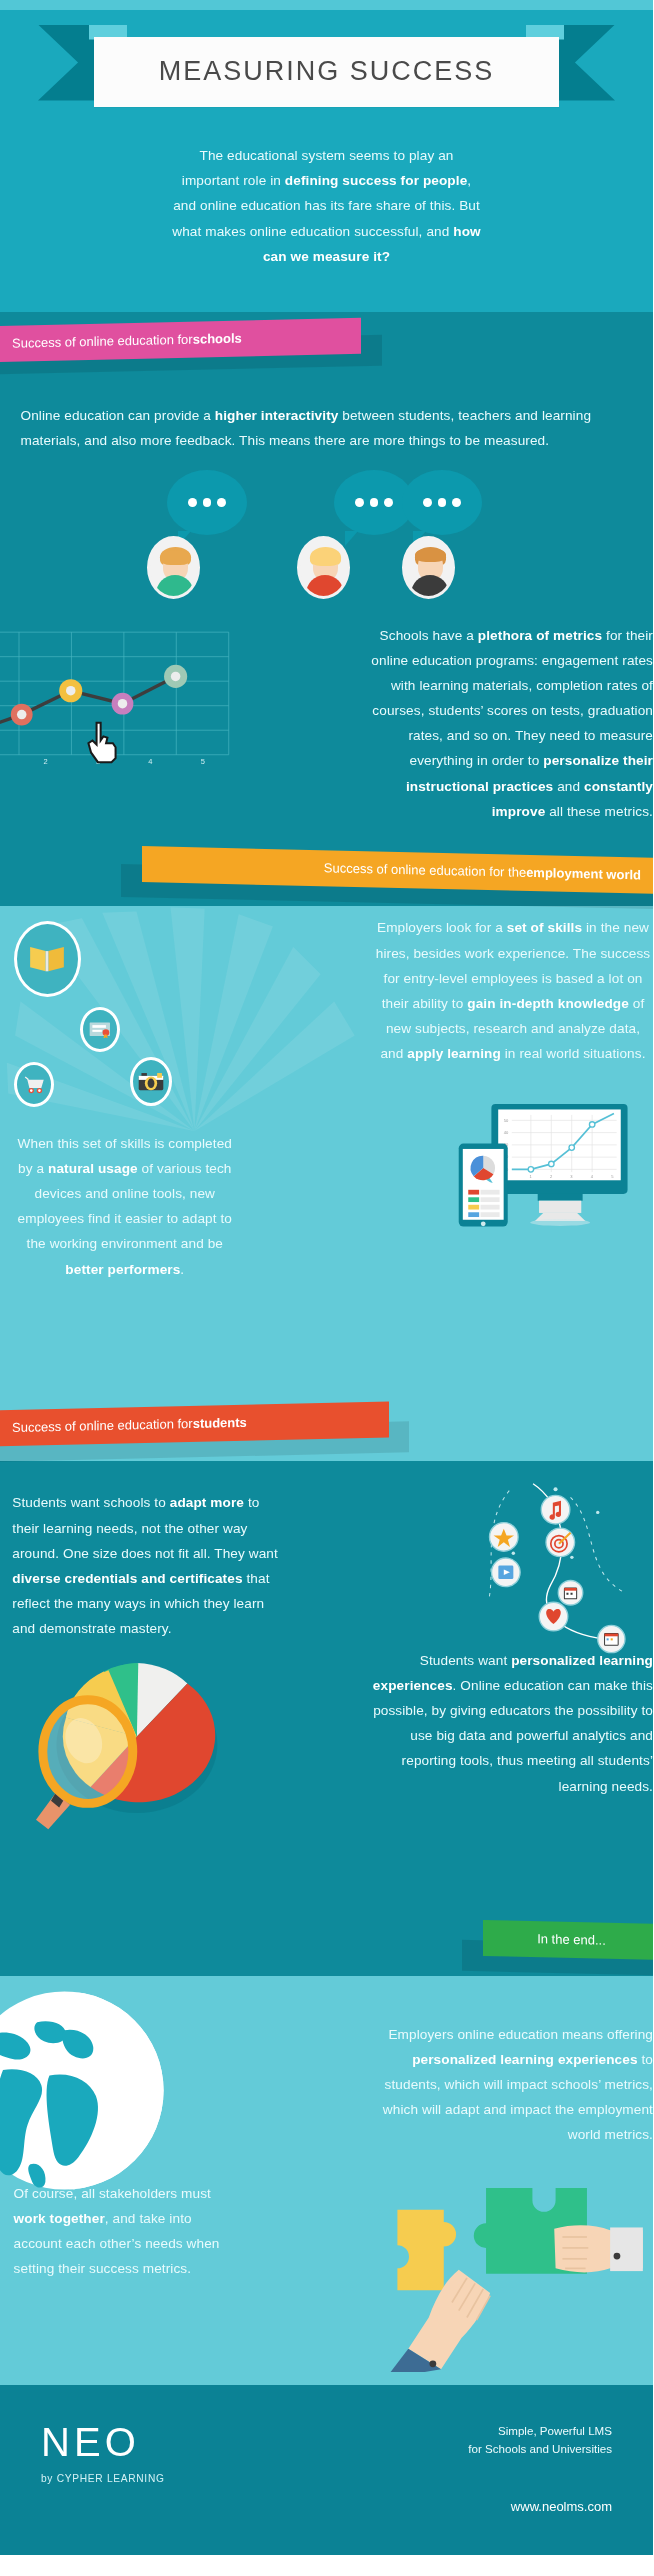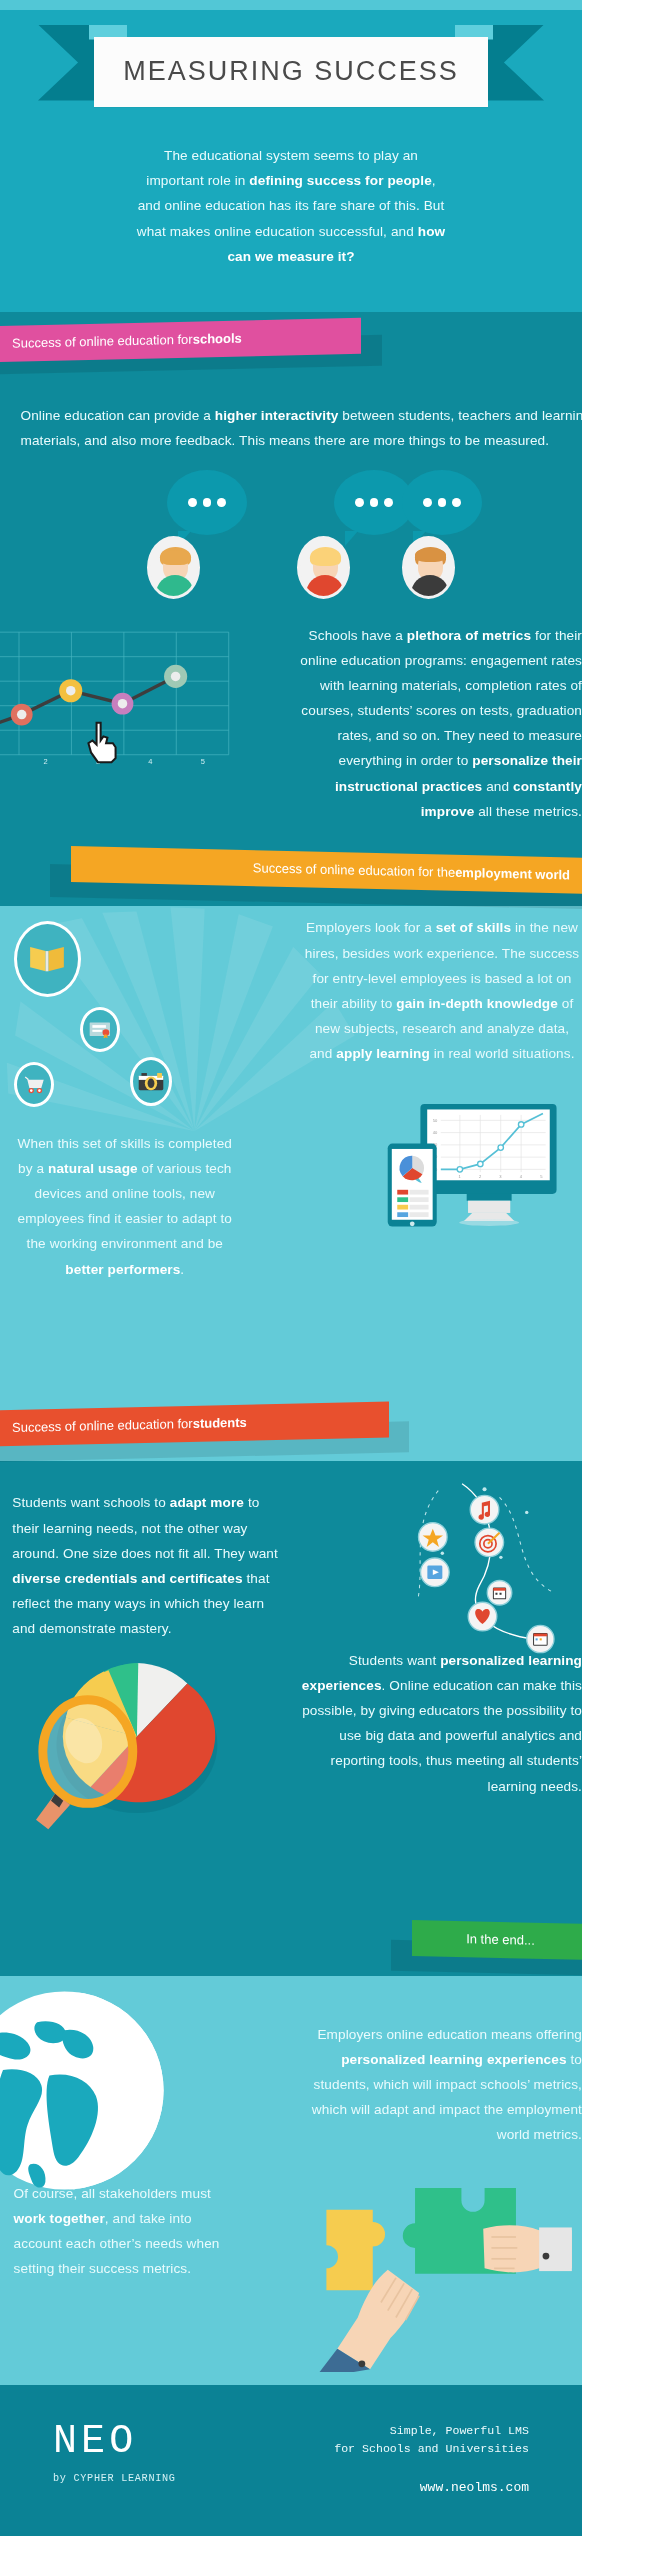--- a/index.html
+++ b/index.html
@@ -2,21 +2,21 @@
 <html style="font-size:11px"><head>
 <meta charset="utf-8">
 <style>
   * { box-sizing: border-box; margin: 0; padding: 0; }
   html, body { background: #ffffff; }
   body {
     font-family: "Liberation Sans", sans-serif;
     width: 655px;
     position: relative;
   }
-  .page { width: 582px; position: relative; overflow: hidden; }
+  .page { width: 653px; position: relative; overflow: hidden; }
 
   
   .sect { position: relative; width: 100%; }
   .bg-teal   { background: #0e8a9b; }
   .bg-cyan   { background: #1aa9bd; }
   .bg-lite   { background: #63cbd8; }
   .ctr { text-align: center; }
 
   p.body {
     color: #e9fbfd;
@@ -128,27 +128,27 @@
   .pie-wrap { position:absolute; left: 20.5px; top: 164px; }
   .stu-txt2 { position:absolute; right: 0; top: 171px; width: 286px; text-align: right; }
 
   
   .globe { position:absolute; left: -38px; top: 12.3px; }
   .end-txt { position:absolute; right: 0; top: 46px; width: 300px; text-align: right; }
   .end-txt2 { position:absolute; left: 13.6px; top: 205px; width: 218px; }
   .puzzle { position:absolute; right: 10.2px; top: 171px; }
 
   
-  .footer { background:#0b8295; padding: 37px 12px 41px; position:relative;font-family:Liberation Mono, monospace; }
+  .footer { background:#0b8295; padding: 37px 0 41px; position:relative; }
   .footer-inner { display:flex; justify-content:space-between; align-items:flex-start; padding: 0 41px; }
   .neo-logo { font-size: 40px; color:#fff; font-weight: 200; letter-spacing: 4.1px; line-height: 1;}
   .neo-sub { color:#d5f2f6; font-size: 10.2px; font-weight: 300; letter-spacing: 0.7px; margin-top: 11px;}
   .footer-right { text-align: right; }
   .footer-right .tag { color:#eefbfd; font-size: 11.6px; font-weight: 300; line-height: 1.6;}
-  .footer-right .url { color:#ffffff; font-size: 13px; font-weight: 300; margin-top: 21px;}
+  .footer-right .url { color:#ffffff; font-size: 13px; font-weight: 300; margin-top: 40px;}
 </style>
 </head>
 <body>
 
 <div class="page">
 
   <div class="topbar"></div>
 
   <div class="sect bg-cyan header">
     <div class="ribbon-wrap">

